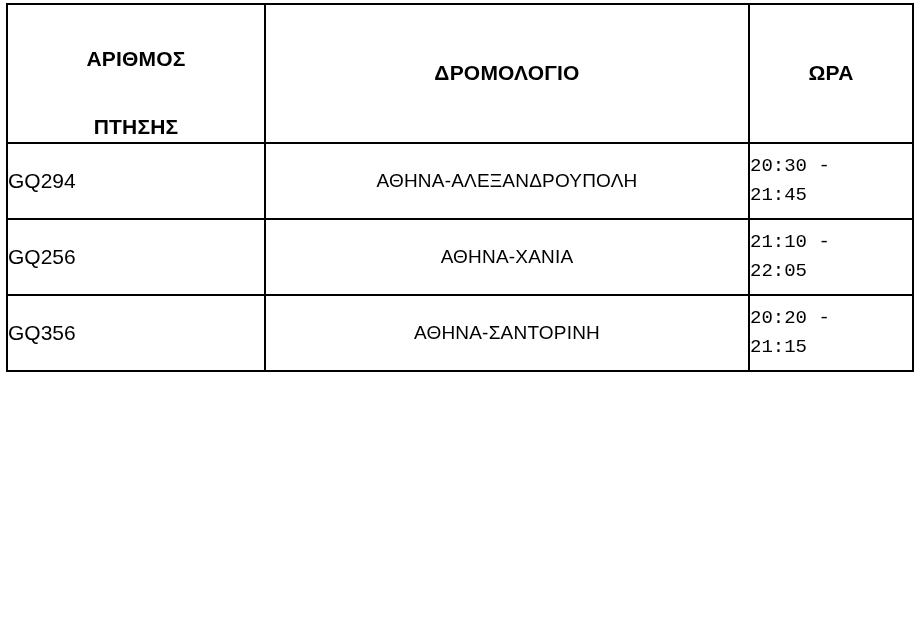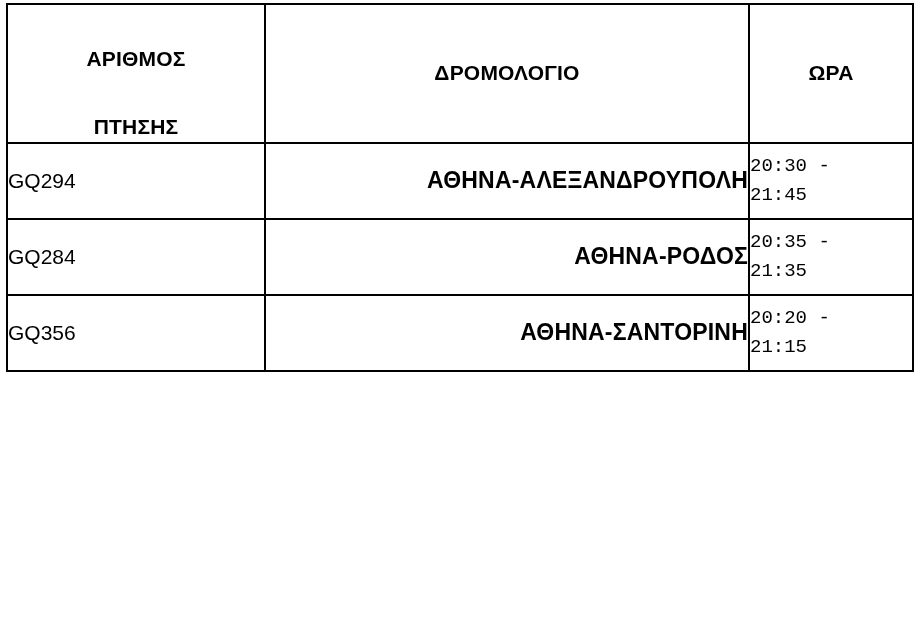--- a/index.html
+++ b/index.html
@@ -51,25 +51,24 @@
     margin-top: 40px;
   }
   tbody tr { height: 76px; border-radius: 12px; }
 
   td.cell-flight {
     text-align: left;
     font-size: 21px;
     padding-left: 14px;
   }
   td.cell-route {
-    text-align: right;
-    font-size: 23px;
+    text-align: center;
+    font-size: 19px;
     padding-left: 14px;
     letter-spacing: 0.2px;
-    font-weight: bold;
   }
   td.cell-time {
     text-align: left;
     font-size: 19px;
     padding-left: 10px;
     vertical-align: top;
     line-height: 1.5;
     font-family: Liberation Mono, monospace;
   }
   td.cell-time .t-line {
@@ -100,25 +99,25 @@
     <tbody>
       <tr>
         <td class="cell-flight">GQ294</td>
         <td class="cell-route">ΑΘΗΝΑ-ΑΛΕΞΑΝΔΡΟΥΠΟΛΗ</td>
         <td class="cell-time">
           <span class="t-line">20:30 -</span>
           <span class="t-line">21:45</span>
         </td>
       </tr>
       <tr>
-        <td class="cell-flight">GQ284</td>
-        <td class="cell-route">ΑΘΗΝΑ-ΡΟΔΟΣ</td>
+        <td class="cell-flight">GQ256</td>
+        <td class="cell-route">ΑΘΗΝΑ-ΧΑΝΙΑ</td>
         <td class="cell-time">
-          <span class="t-line">20:35 -</span>
-          <span class="t-line">21:35</span>
+          <span class="t-line">21:10 -</span>
+          <span class="t-line">22:05</span>
         </td>
       </tr>
       <tr>
         <td class="cell-flight">GQ356</td>
         <td class="cell-route">ΑΘΗΝΑ-ΣΑΝΤΟΡΙΝΗ</td>
         <td class="cell-time">
           <span class="t-line">20:20 -</span>
           <span class="t-line">21:15</span>
         </td>
       </tr>

